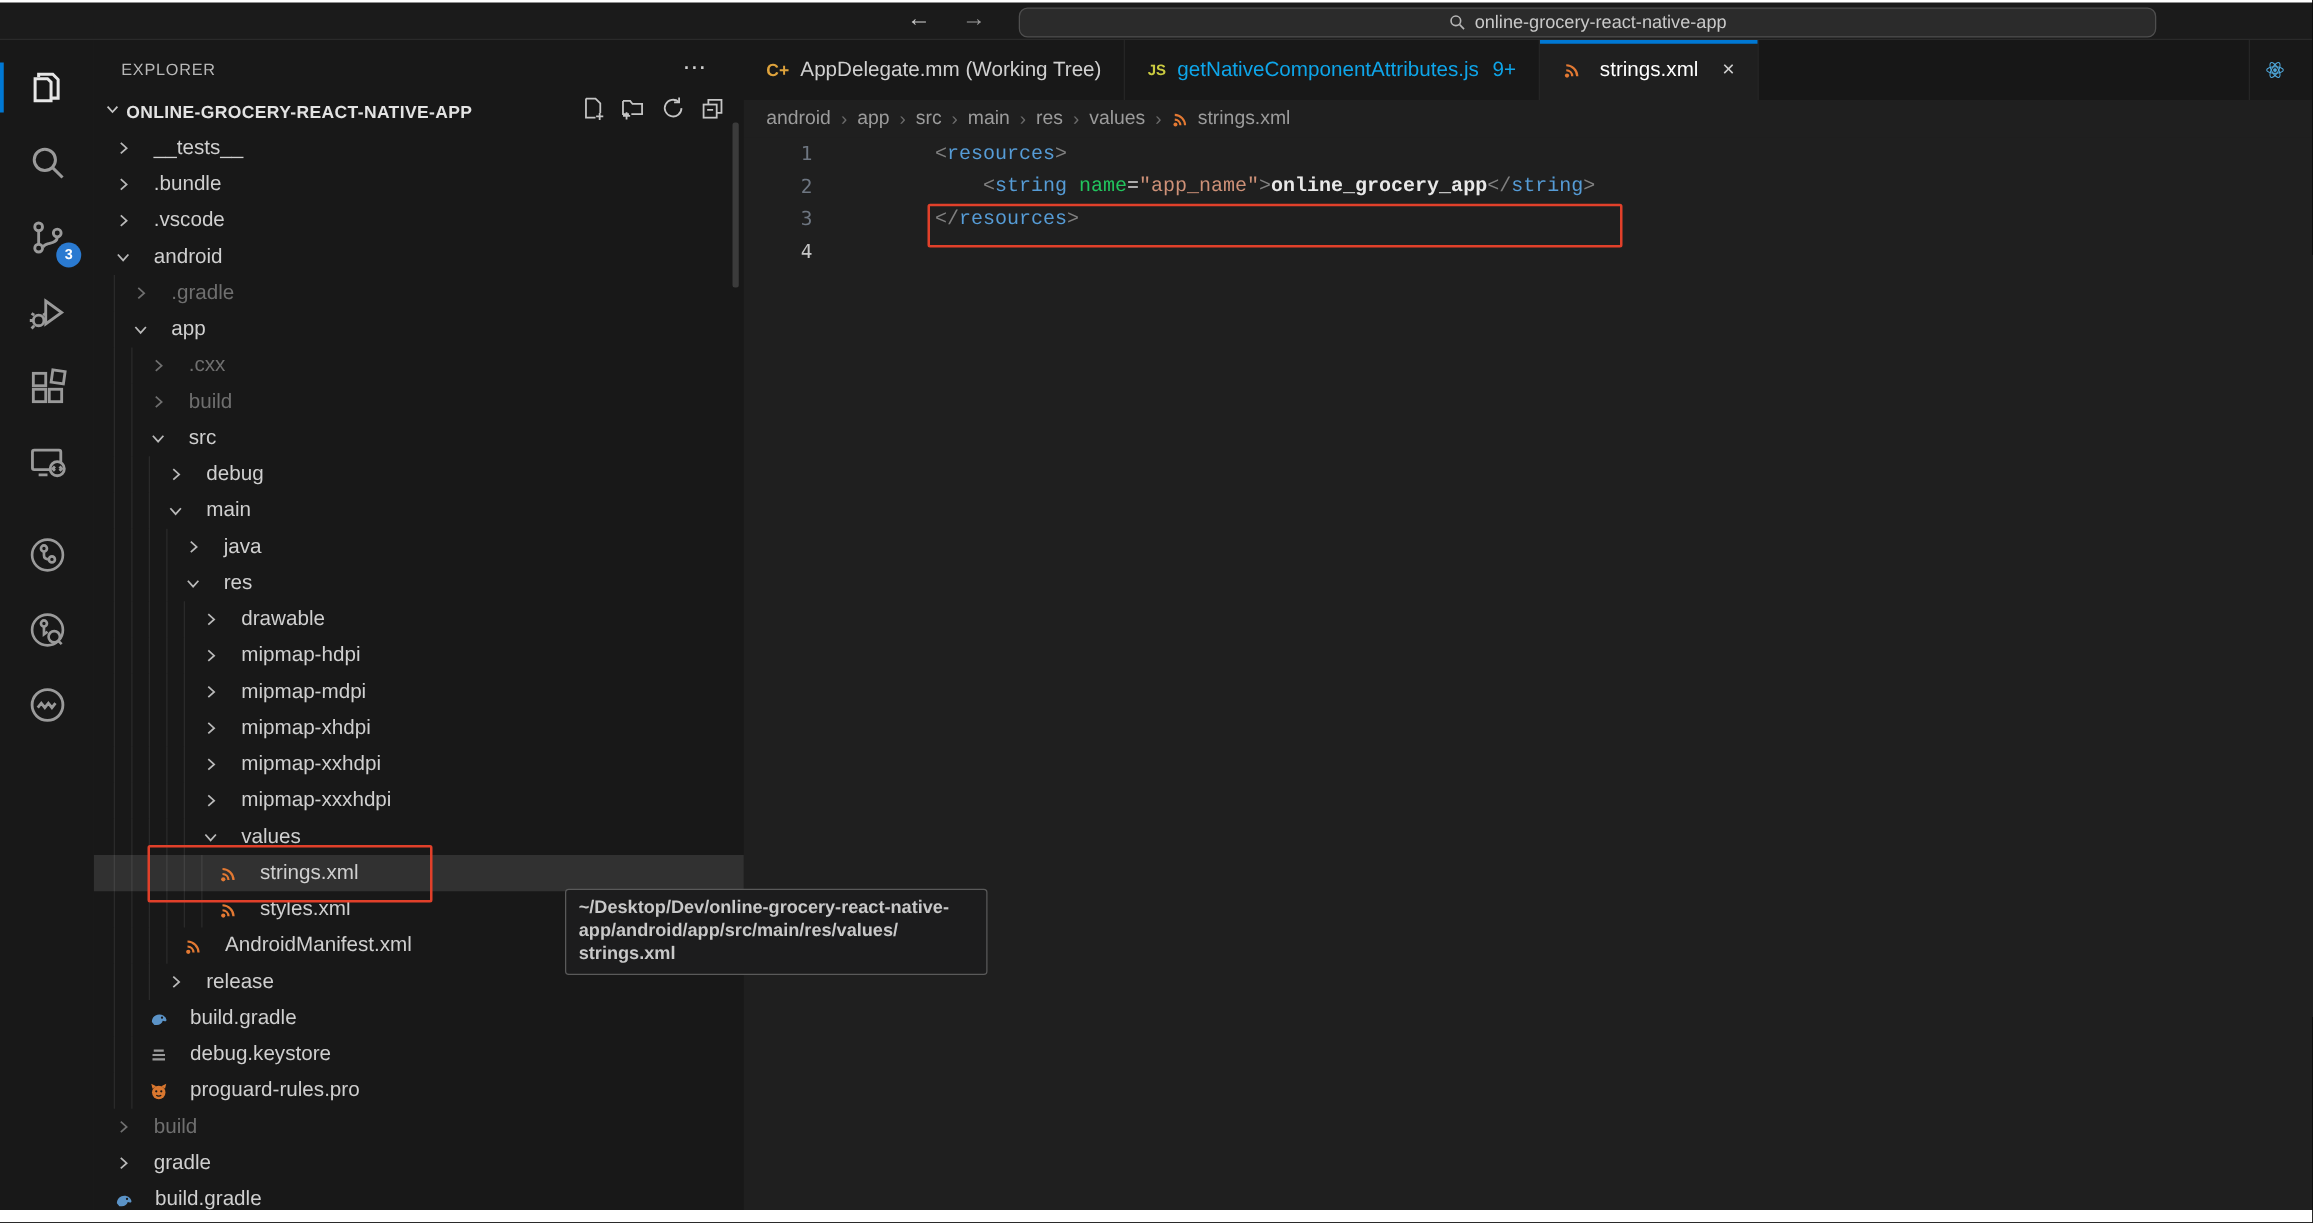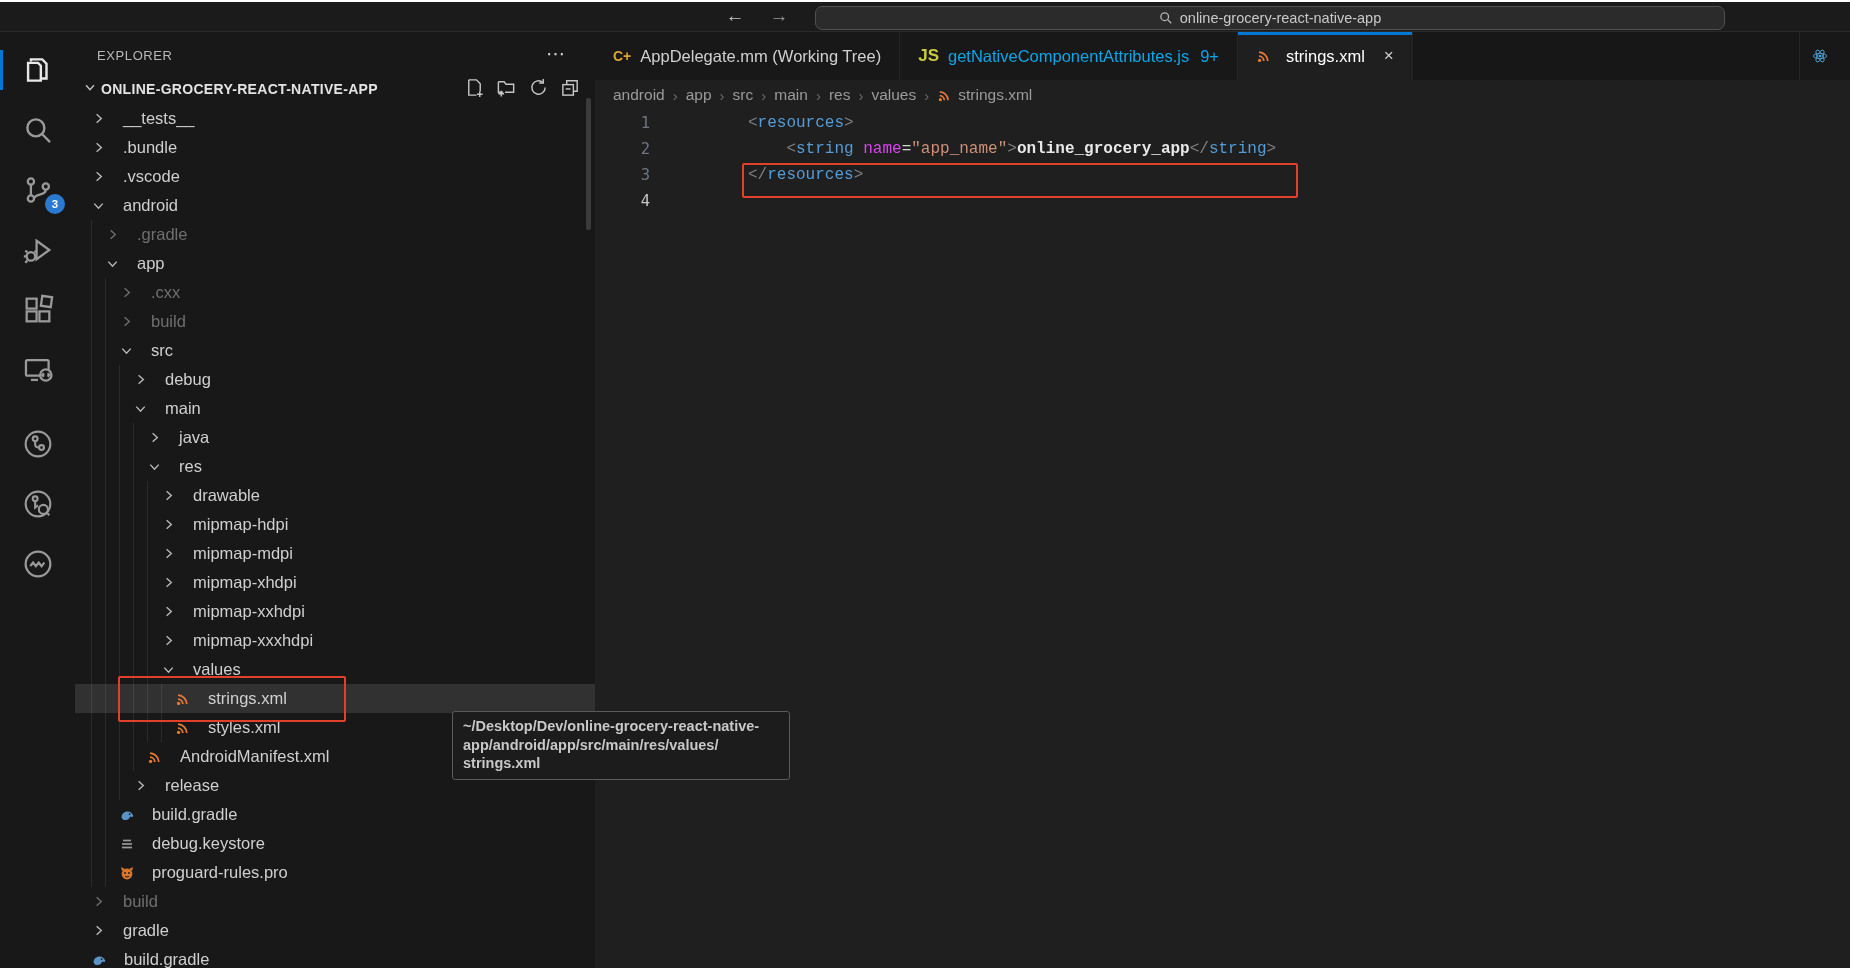--- a/index.html
+++ b/index.html
@@ -53,37 +53,37 @@
 
   
   .editor { position:absolute; left:595px; top:32px; right:0; bottom:10px; background:#1f1f1f; z-index:3; }
   .tabbar { position:absolute; left:0; top:0; right:0; height:48px; background:#171717; display:flex; }
   .tab { position:relative; display:flex; align-items:center; gap:9px; padding:0 18px; background:#181818; border-right:1px solid #252525; font-size:16.5px; color:#d0d0d0; cursor:pointer; }
   .tab.active { background:#1f1f1f; color:#ffffff; }
   .tab.active::before { content:""; position:absolute; left:0; right:0; top:0; height:3px; background:#0078d4; }
   .tab .close { margin-left:10px; font-size:17px; color:#cfcfcf; }
   .tab.partial { margin-left:auto; padding:0 12px; border-left:1px solid #252525; border-right:none; }
   .ficon-objcpp { font-weight:bold; font-size:14px; color:#dfa33c; font-family:"Liberation Sans",sans-serif; }
-  .ficon-js { font-weight:bold; font-size:17px; color:#cbcb41; }
+  .ficon-js { font-weight:bold; font-size:12px; color:#cbcb41; }
   .tab-modified { color:#0ea5e9; }
   .tab-suffix { margin-left:2px; }
 
   .breadcrumbs { position:absolute; left:0; top:48px; right:0; height:30px; display:flex; align-items:center; padding-left:18px; font-size:15.5px; color:#9b9b9b; gap:0; background:#1f1f1f; }
   .bc-sep { color:#6b6b6b; margin:0 8px; font-size:15px; }
   .bc-item { white-space:nowrap; }
   .bc-file { display:flex; align-items:center; gap:6px; }
   .bc-file svg { width:15px; height:15px; }
 
   .codearea { position:absolute; left:0; top:78px; right:0; bottom:0; font-family:"DejaVu Sans Mono", monospace; }
   .blame { margin:12px 0 4px 147px; font-size:14.5px; color:#7d7d7d; font-family:"Liberation Sans",sans-serif; }
   .cline { display:flex; height:26px; line-height:26px; font-size:16px; }
   .lnum { width:55px; text-align:right; color:#6e7681; flex:none; font-size:15.5px; }
   .lnum.active { color:#c6c6c6; }
   .lcontent { padding-left:98px; white-space:pre; color:#d4d4d4;font-family:Liberation Mono, monospace; }
-  .tk-p { color:#808080; } .tk-tag { color:#569cd6; } .tk-attr { color:#d946ef; }
+  .tk-p { color:#808080; } .tk-tag { color:#569cd6; } .tk-attr { color:#22c55e; }
   .tk-op { color:#d4d4d4; } .tk-str { color:#ce9178; } .tk-txt { color:#e8e8e8; font-weight:bold; }
 
   
   .ann-box { position:absolute; border:2.5px solid #e1402a; border-radius:2px; z-index:40; pointer-events:none; }
   .ann-code { left:742px; top:163px; width:556px; height:35px; }
   .ann-tree { left:118px; top:676px; width:228px; height:46px; }
 
   .tooltip { position:absolute; left:452px; top:711px; width:338px; background:#1c1c1d; border:1px solid #5a5a5a; border-radius:3px; padding:5px 10px 6px 10px; z-index:50; color:#c8c8c8; font-size:14.5px; font-weight:bold; line-height:18.5px; }
 </style>
 </head>

